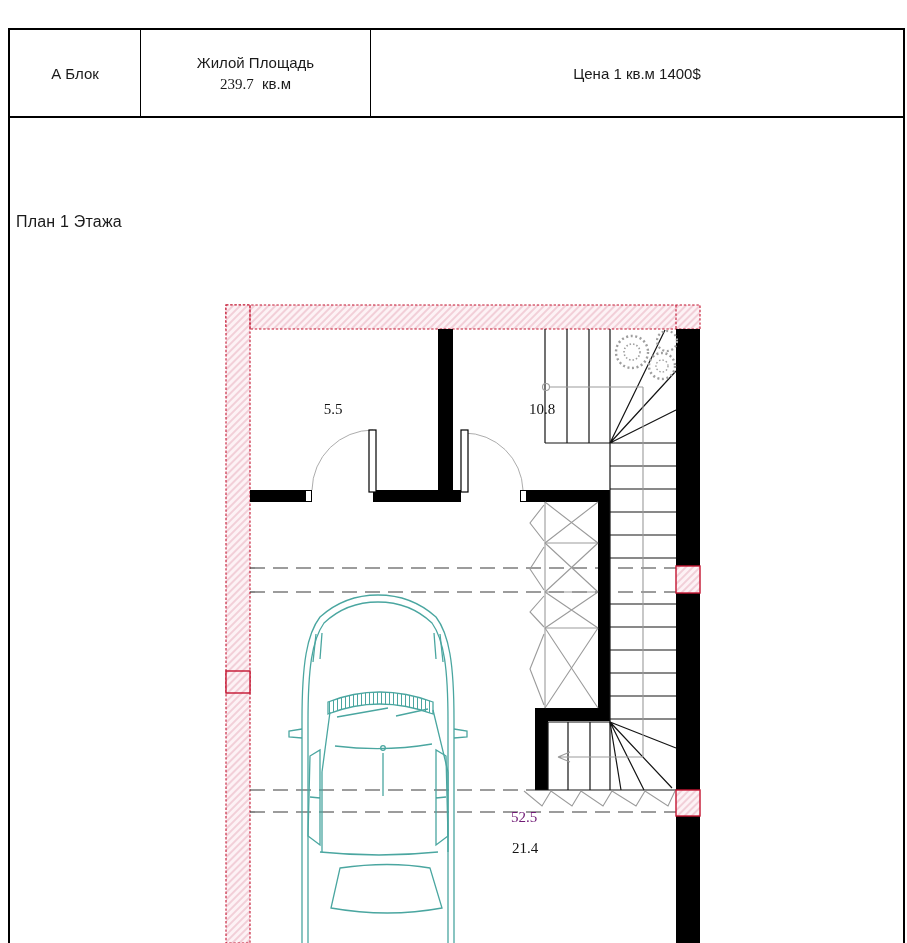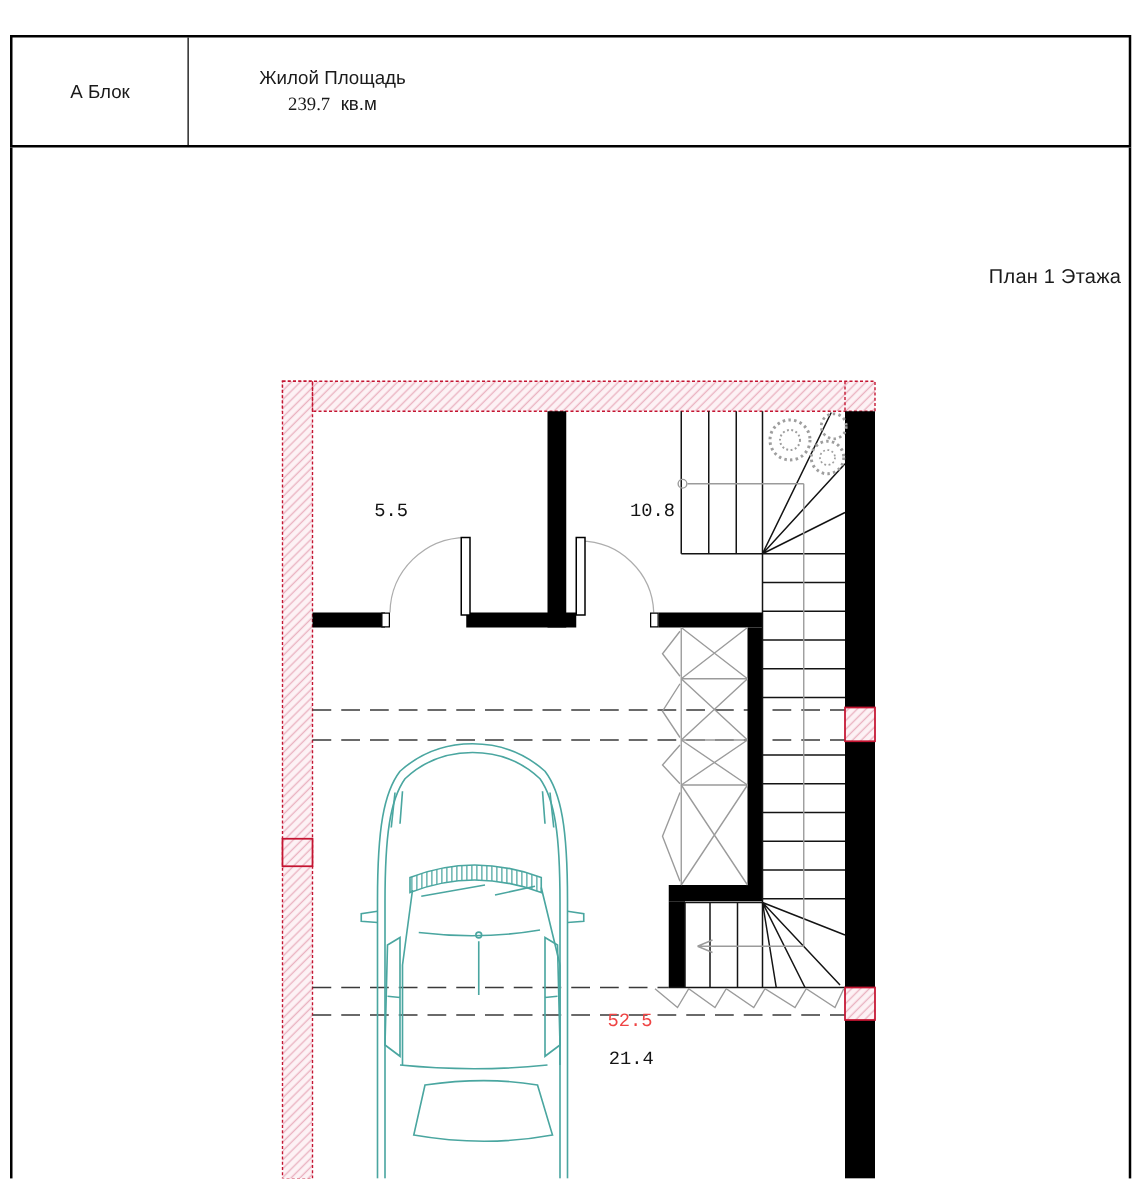--- a/index.html
+++ b/index.html
@@ -5,48 +5,51 @@
   html,body{margin:0;padding:0;background:#fff;}
   .sheet{position:relative;width:907px;height:943px;background:#fff;overflow:hidden;
          font-family:"Liberation Sans",sans-serif;color:#1a1a1a;}
   
   .spec-table{position:absolute;left:8px;top:28px;width:897px;height:90px;
               border:2px solid #000;box-sizing:border-box;display:flex;}
   .cell{box-sizing:border-box;border-right:1.5px solid #000;display:flex;
         flex-direction:column;align-items:center;justify-content:center;
         font-size:15px;line-height:21px;text-align:center;}
   .cell:last-child{border-right:none;}
-  .c1{width:141px}.c2{width:174px}.c3{width:230px}.c4{width:154px}.c5{flex:1}
+  .c1{width:131px}.c2{width:174px}.c3{width:230px}.c4{width:154px}.c5{flex:1}
   .serif{font-family:"Liberation Serif",serif;}
   
   .plan-region{position:absolute;left:8px;top:118px;width:897px;height:825px;
                box-sizing:border-box;border-left:2px solid #000;border-right:2px solid #000;}
-  .plan-title{position:absolute;left:0;right:10px;top:213px;text-align:right;
+  .plan-title{position:absolute;left:16px;right:10px;top:213px;text-align:left;
               font-size:16px;letter-spacing:.2px;}
   .plan-svg{position:absolute;left:0;top:0;}
   .area-label{position:absolute;transform:translate(-50%,-50%);
-              font-family:Liberation Mono, monospace;font-size:15px;color:#141414;
-              background:transparent;white-space:nowrap;}
-  .area-label.red{color:#ef4444;}
+              font-family:Liberation Serif, serif;font-size:15px;color:#141414;
+              background:transparent;white-space:nowrap;margin-left:20px;}
+  .area-label.red{color:#701a75;}
 </style>
 </head>
 <body>
 
 <div class="sheet">
 
   <div class="spec-table">
     <div class="cell c1">
       <div>А Блок</div>
     </div>
     <div class="cell c3">
       <div>Жилой Площадь</div>
       <div>
         <span class="serif">239.7</span>&nbsp;
         <span>кв.м</span>
       </div>
+    </div>
+    <div class="cell c5">
+      <div>Цена 1  кв.м 1400$</div>
     </div>
   </div>
 
   <div class="plan-region"></div>
   <div class="plan-title">План 1 Этажа</div>
 
   <svg class="plan-svg" width="907" height="943" viewBox="0 0 907 943">
     <defs>
       <pattern id="redhatch" width="5" height="5" patternUnits="userSpaceOnUse" patternTransform="rotate(45)">
         <rect width="5" height="5" fill="#fdf2f5"></rect>

